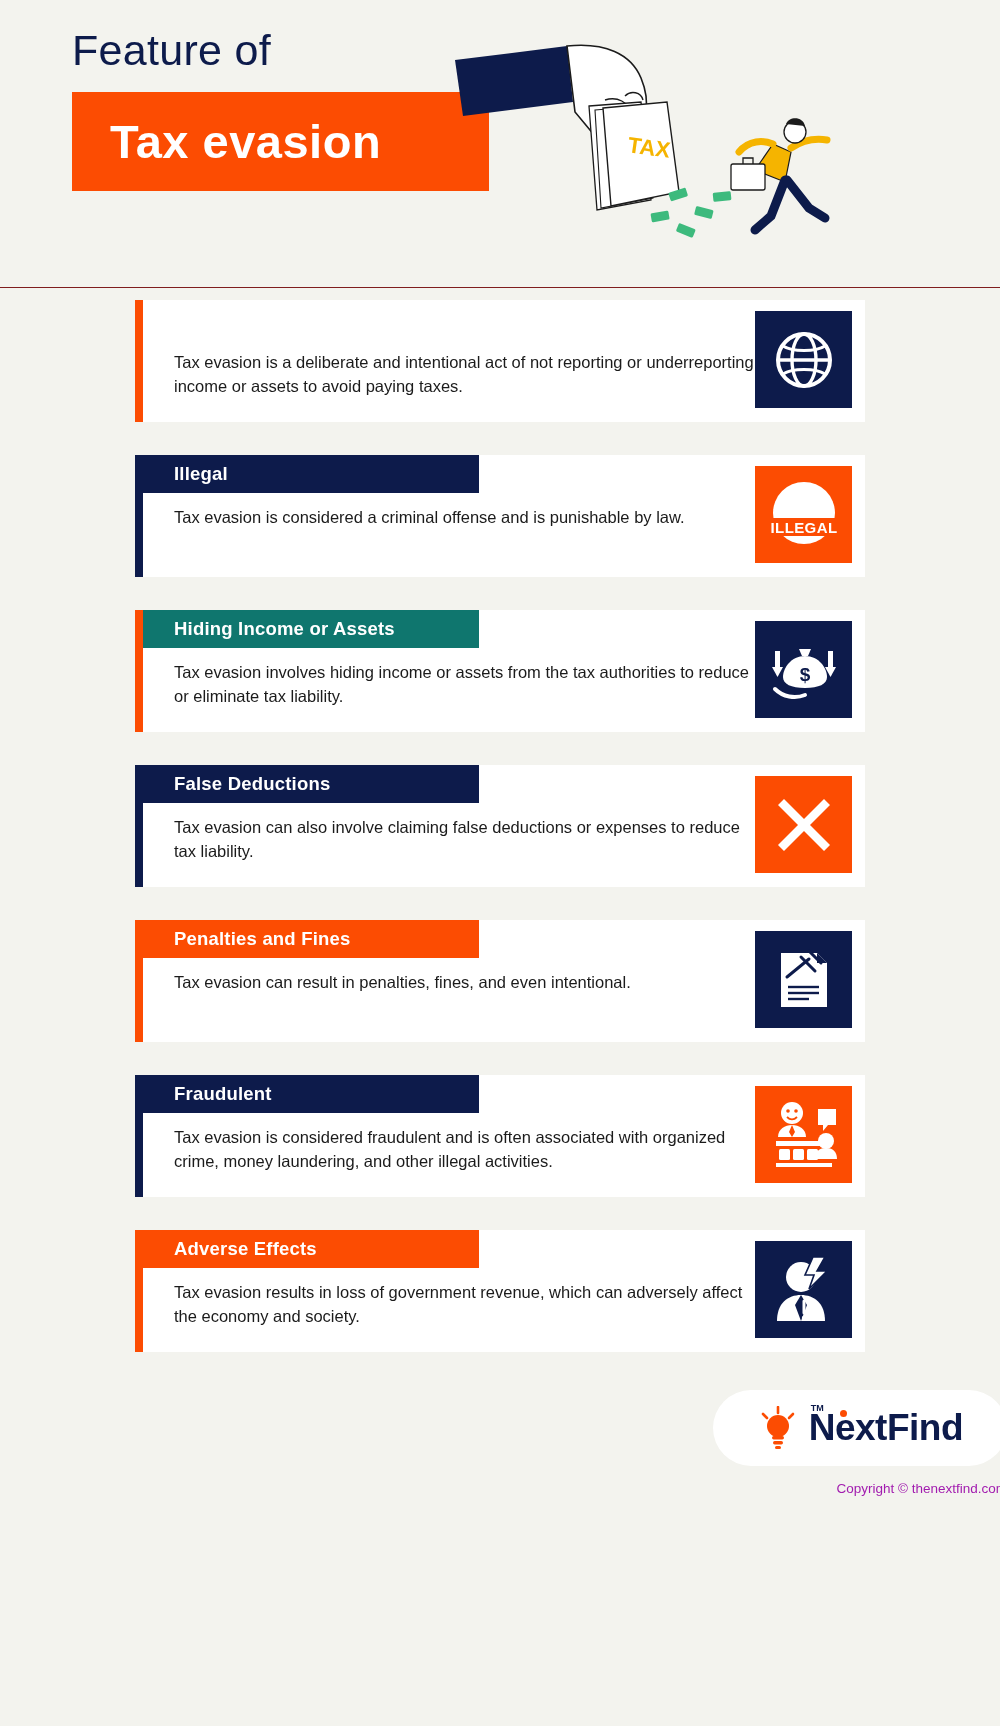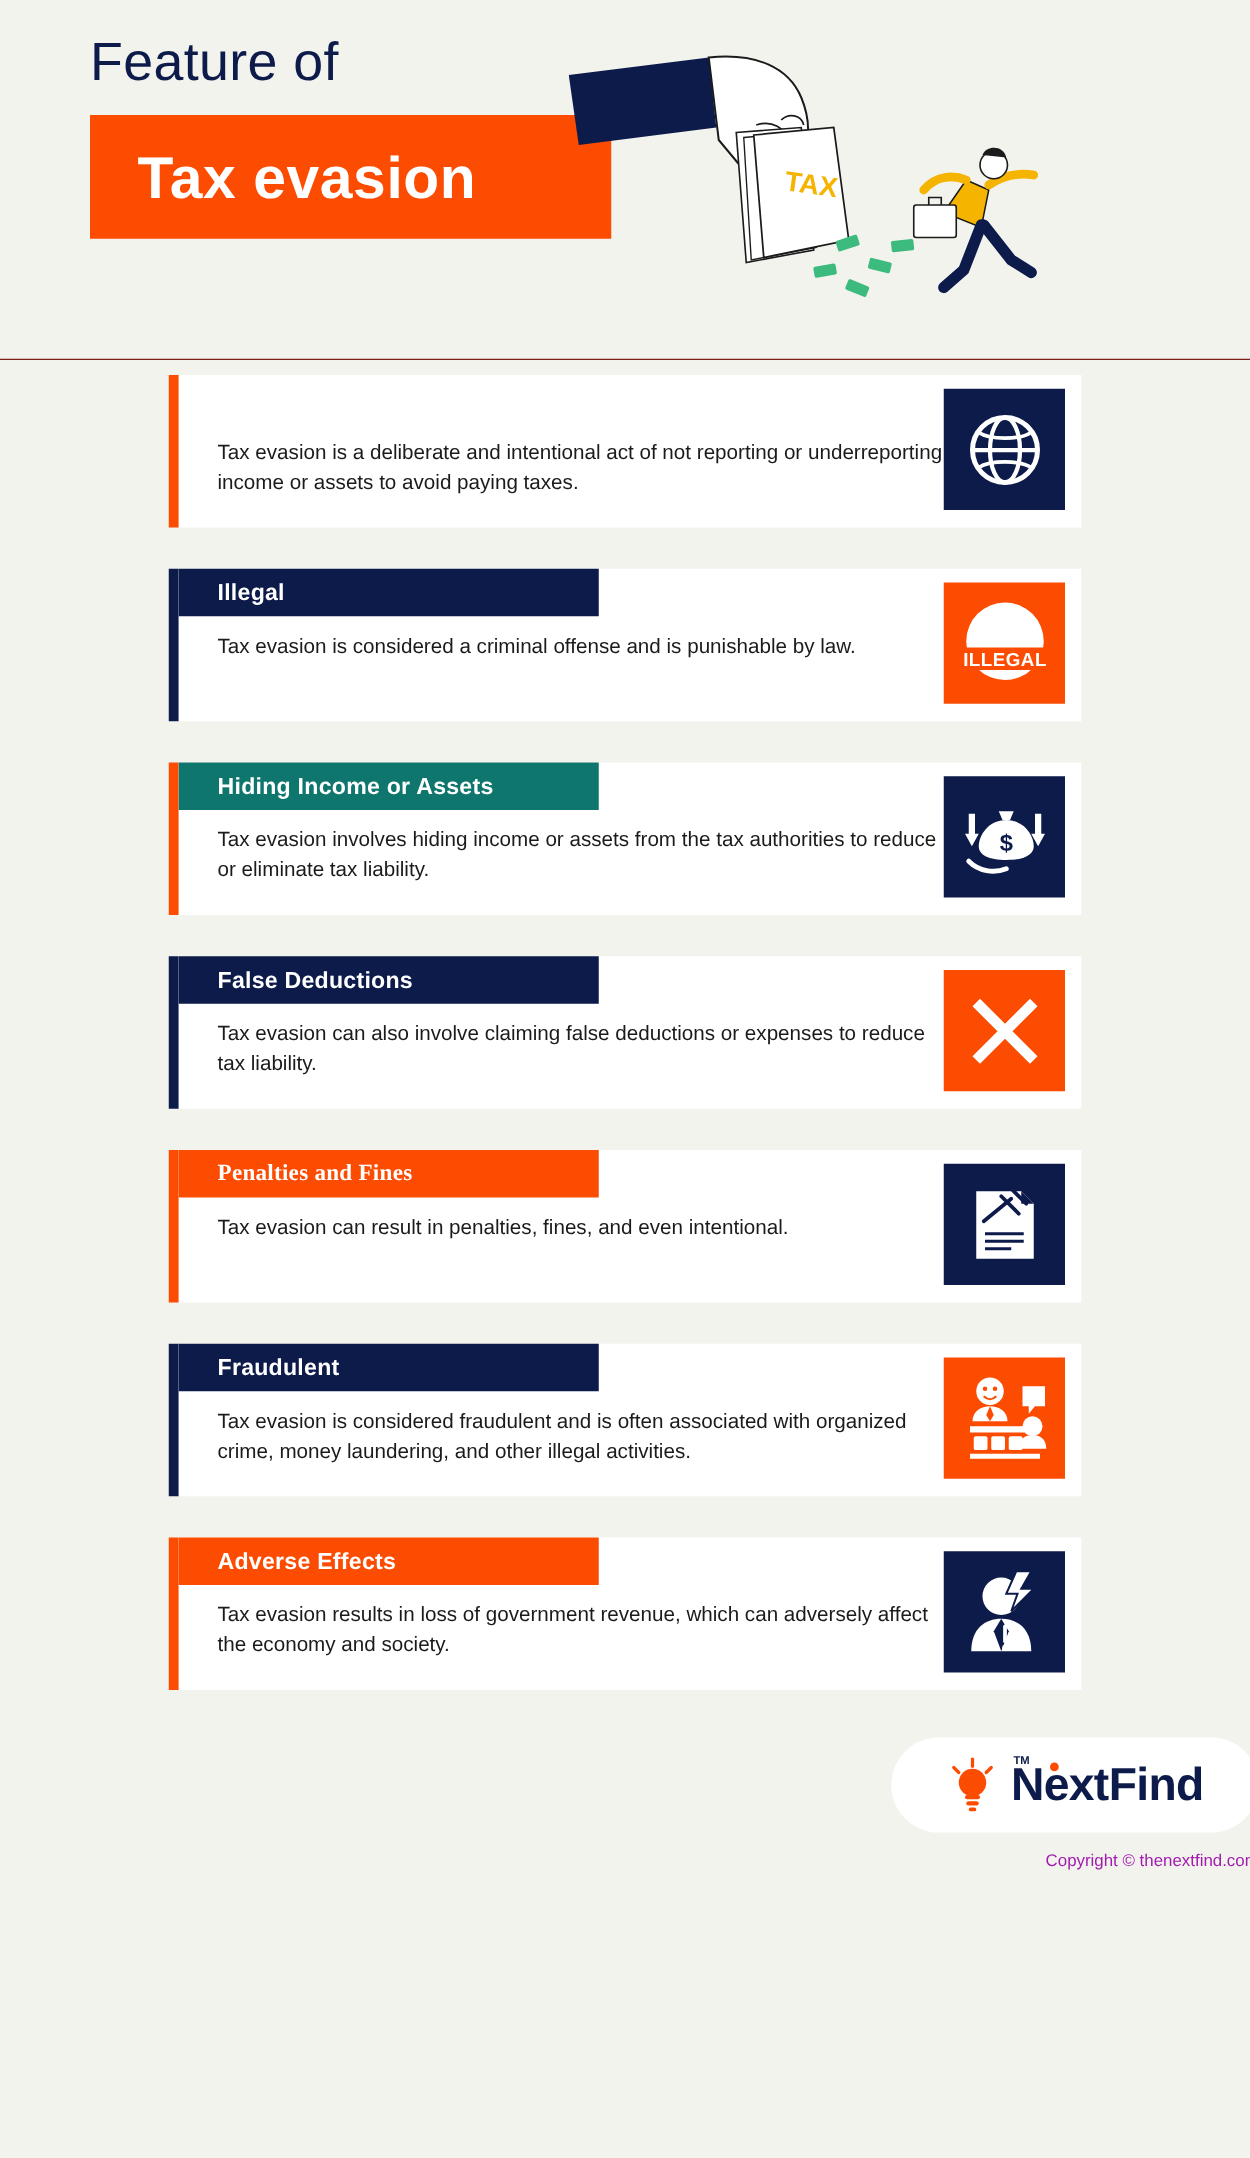--- a/index.html
+++ b/index.html
@@ -292,21 +292,21 @@
       <div class="card-icon icon-orange">
         <svg width="64" height="64" viewBox="0 0 64 64">
           <path d="M12 6 L32 26 L52 6 L58 12 L38 32 L58 52 L52 58 L32 38 L12 58 L6 52 L26 32 L6 12 Z" fill="#ffffff"></path>
         </svg>
       </div>
     </div>
 
     <div class="card">
       <div class="card-accent" style="background:#fc4c02;"></div>
       <div class="card-body"></div>
-      <div class="card-head" style="background:#fc4c02;font-family:Liberation Serif, serif;">
+      <div class="card-head" style="background:#fc4c02;">
         <span class="card-head-text">Penalties and Fines</span>
       </div>
       <div class="card-desc">Tax evasion can result in penalties, fines, and even intentional.</div>
       <div class="card-icon icon-navy">
         <svg width="66" height="66" viewBox="0 0 66 66">
           <path d="M10 6 L46 6 L56 16 L56 60 L10 60 Z" fill="#ffffff"></path>
           <path d="M46 6 L46 16 L56 16 Z" fill="#0d1b4b"></path>
           <g stroke="#0d1b4b" stroke-width="2.4">
             <line x1="17" y1="40" x2="48" y2="40"></line>
             <line x1="17" y1="46" x2="48" y2="46"></line>

